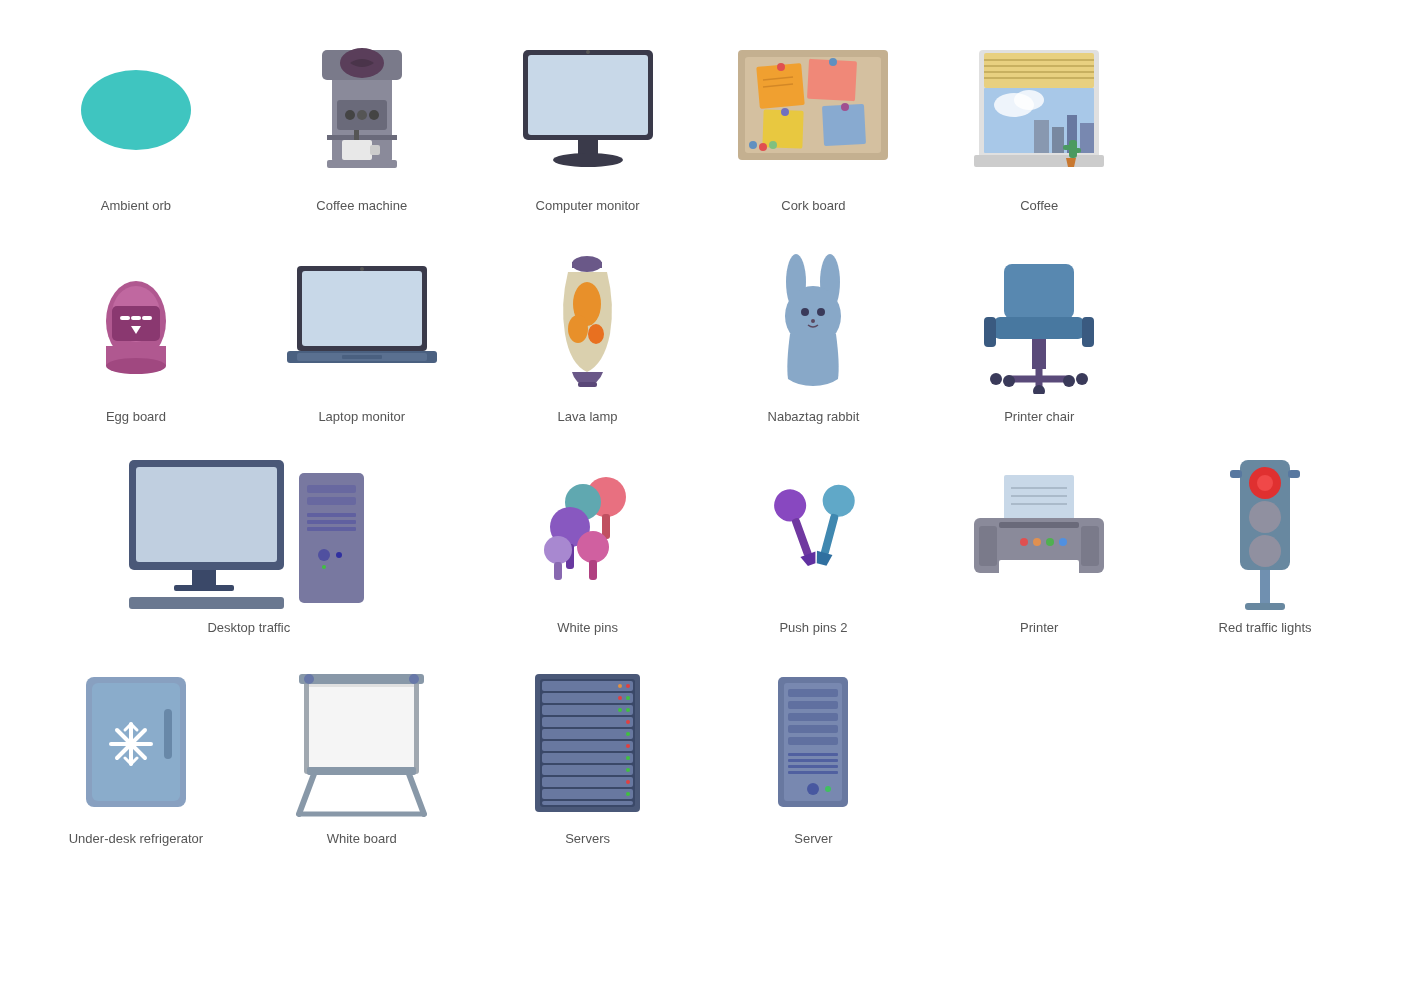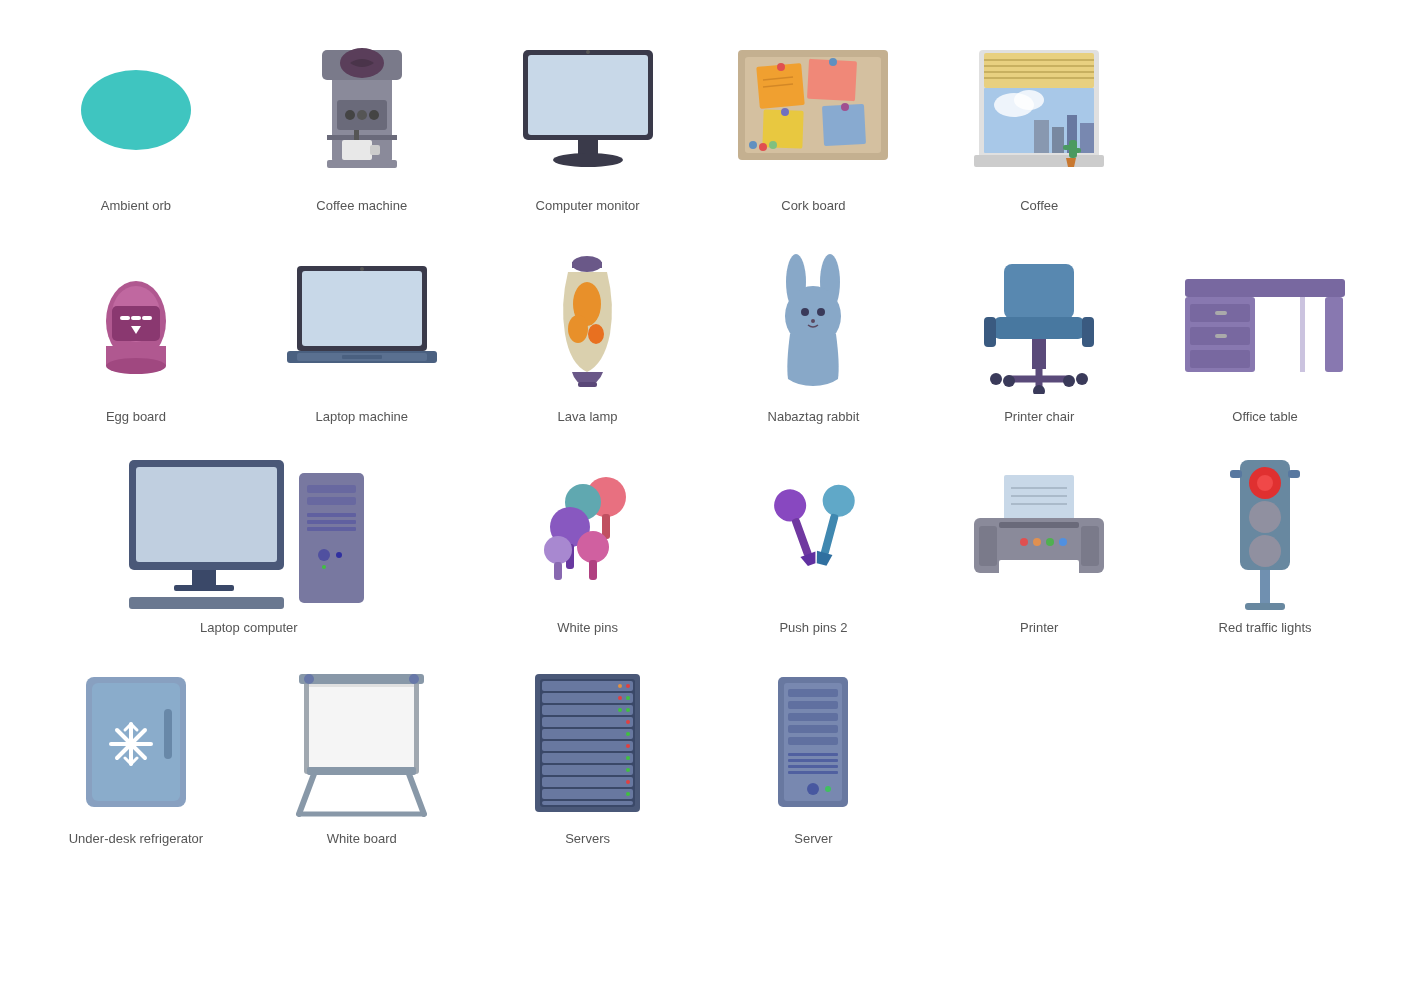--- a/index.html
+++ b/index.html
@@ -207,21 +207,21 @@
 
         <circle cx="80" cy="13" r="2" fill="#555"></circle>
 
         <rect x="5" y="95" width="150" height="12" rx="3" fill="#4a6080"></rect>
 
         <rect x="15" y="97" width="130" height="8" rx="2" fill="#5a7090"></rect>
 
         <rect x="60" y="99" width="40" height="4" rx="1" fill="#4a6080"></rect>
       </svg>
     </div>
-    <div class="label">Laptop machine</div>
+    <div class="label">Laptop monitor</div>
   </div>
 
   <div class="item">
     <div class="icon-area">
       <svg width="75" height="135" viewBox="0 0 75 135">
 
         <ellipse cx="37" cy="10" rx="15" ry="8" fill="#6a5888"></ellipse>
         <rect x="22" y="8" width="30" height="6" fill="#6a5888"></rect>
 
         <path d="M18,18 Q10,50 15,80 Q20,110 37,118 Q54,110 60,80 Q65,50 57,18 Z" fill="#d4c8a0" opacity="0.85"></path>
@@ -279,45 +279,20 @@
         <circle cx="35" cy="132" r="6" fill="#3a3a5a"></circle>
         <circle cx="95" cy="132" r="6" fill="#3a3a5a"></circle>
         <circle cx="22" cy="130" r="6" fill="#3a3a5a"></circle>
         <circle cx="108" cy="130" r="6" fill="#3a3a5a"></circle>
         <circle cx="65" cy="142" r="6" fill="#3a3a5a"></circle>
       </svg>
     </div>
     <div class="label">Printer chair</div>
   </div>
 
-  <div class="item">
-    <div class="icon-area">
-      <svg width="170" height="125" viewBox="0 0 170 125">
-
-        <rect x="5" y="20" width="160" height="18" rx="3" fill="#7868a0"></rect>
-
-        <rect x="5" y="38" width="70" height="75" rx="3" fill="#8878b0"></rect>
-
-        <rect x="10" y="45" width="60" height="18" rx="2" fill="#7868a0"></rect>
-        <rect x="35" y="52" width="12" height="4" rx="2" fill="#aaa"></rect>
-
-        <rect x="10" y="68" width="60" height="18" rx="2" fill="#7868a0"></rect>
-        <rect x="35" y="75" width="12" height="4" rx="2" fill="#aaa"></rect>
-
-        <rect x="10" y="91" width="60" height="18" rx="2" fill="#7868a0"></rect>
-
-        <rect x="145" y="38" width="18" height="75" rx="3" fill="#8878b0"></rect>
-
-        <rect x="78" y="38" width="65" height="75" rx="0" fill="none"></rect>
-
-        <rect x="120" y="38" width="5" height="75" fill="#9888c0" opacity="0.5"></rect>
-      </svg>
-    </div>
-    <div class="label">Office table</div>
-  </div>
 
   <div class="item" style="grid-column: span 2;">
     <div class="icon-area">
       <svg width="250" height="155" viewBox="0 0 250 155">
 
         <rect x="5" y="5" width="155" height="110" rx="5" fill="#4a5878"></rect>
         <rect x="12" y="12" width="141" height="95" rx="3" fill="#c0cfe0"></rect>
 
         <rect x="68" y="115" width="24" height="15" fill="#3a4868"></rect>
         <rect x="50" y="130" width="60" height="6" rx="2" fill="#3a4868"></rect>
@@ -333,21 +308,21 @@
         <rect x="183" y="65" width="49" height="4" rx="1" fill="#6060a0"></rect>
         <rect x="183" y="72" width="49" height="4" rx="1" fill="#6060a0"></rect>
 
         <circle cx="200" cy="100" r="6" fill="#5050a0"></circle>
 
         <circle cx="215" cy="100" r="3" fill="#3030a0"></circle>
 
         <circle cx="200" cy="112" r="2" fill="#40c040"></circle>
       </svg>
     </div>
-    <div class="label">Laptop computer</div>
+    <div class="label">Desktop traffic</div>
   </div>
 
   <div class="item">
     <div class="icon-area">
       <svg width="120" height="120" viewBox="0 0 120 120">
 
         <circle cx="78" cy="25" r="20" fill="#e87080"></circle>
         <rect x="74" y="42" width="8" height="25" rx="3" fill="#c05060"></rect>
 
         <circle cx="55" cy="30" r="18" fill="#60a8b0"></circle>

